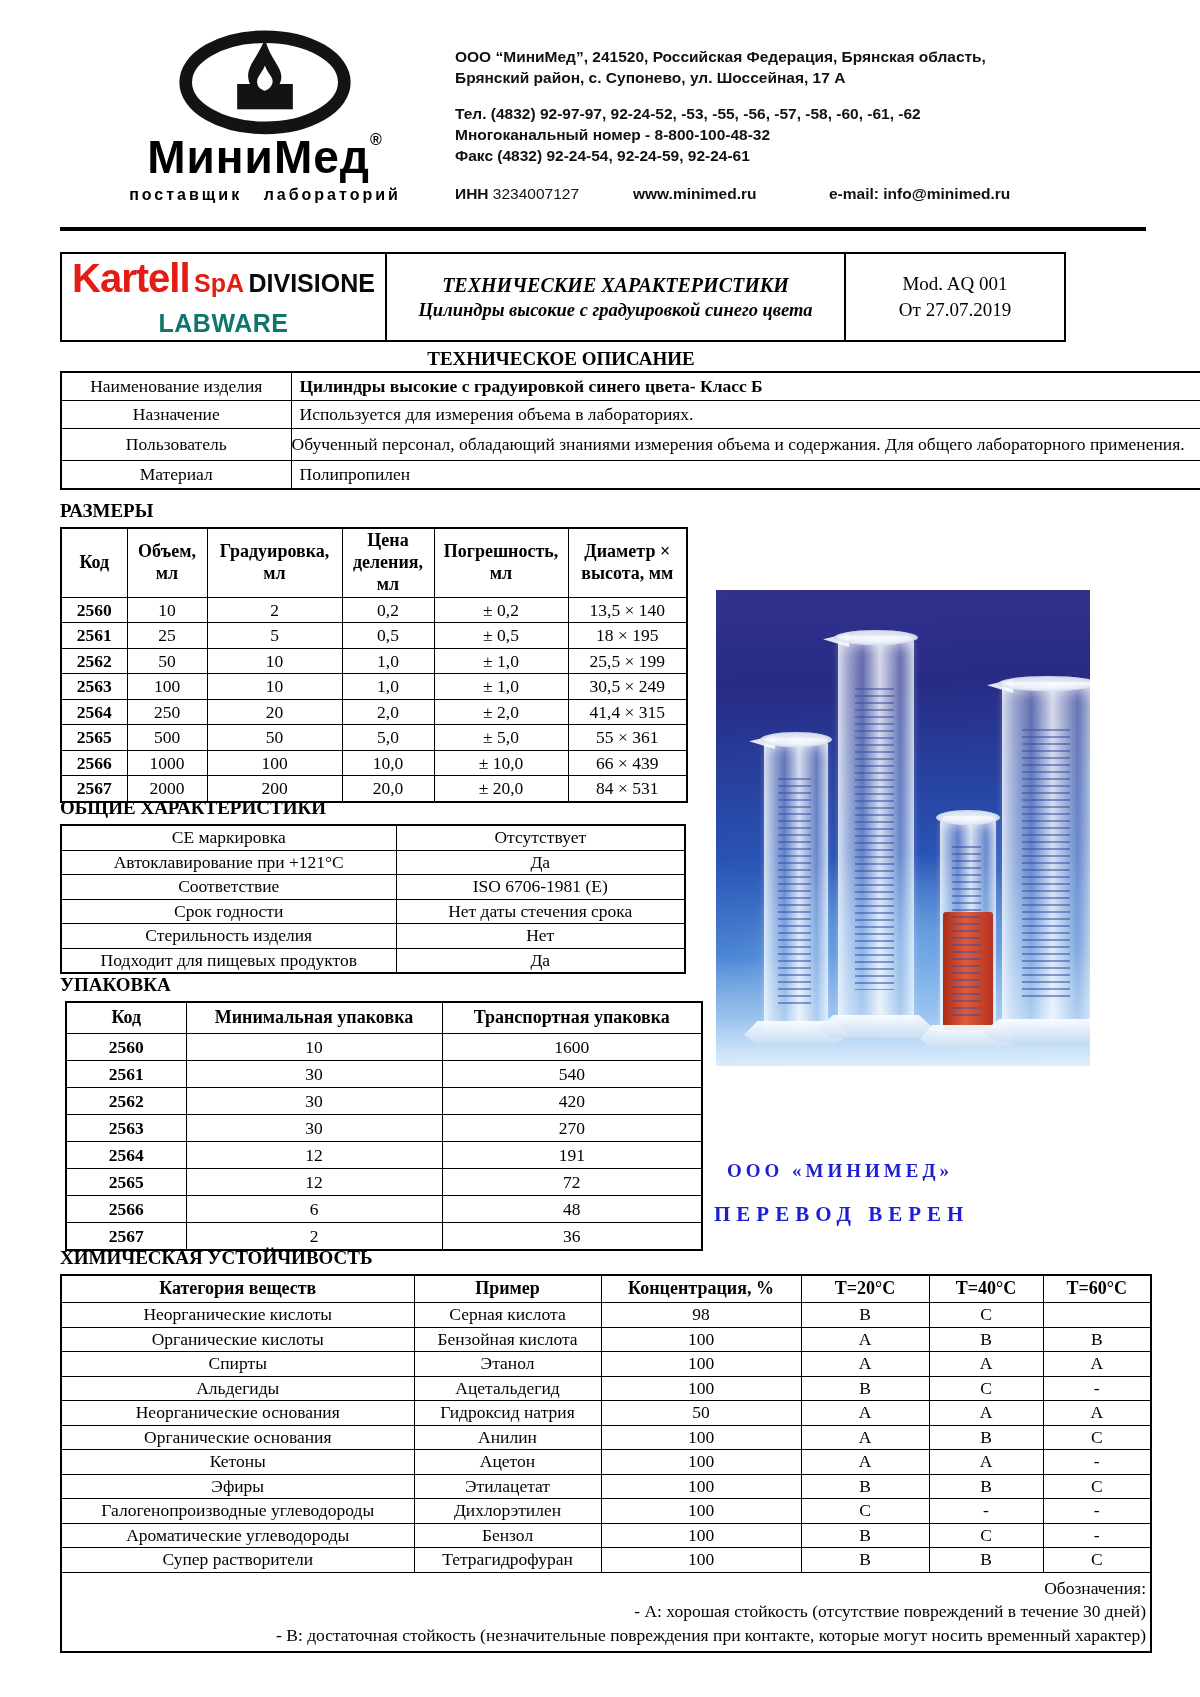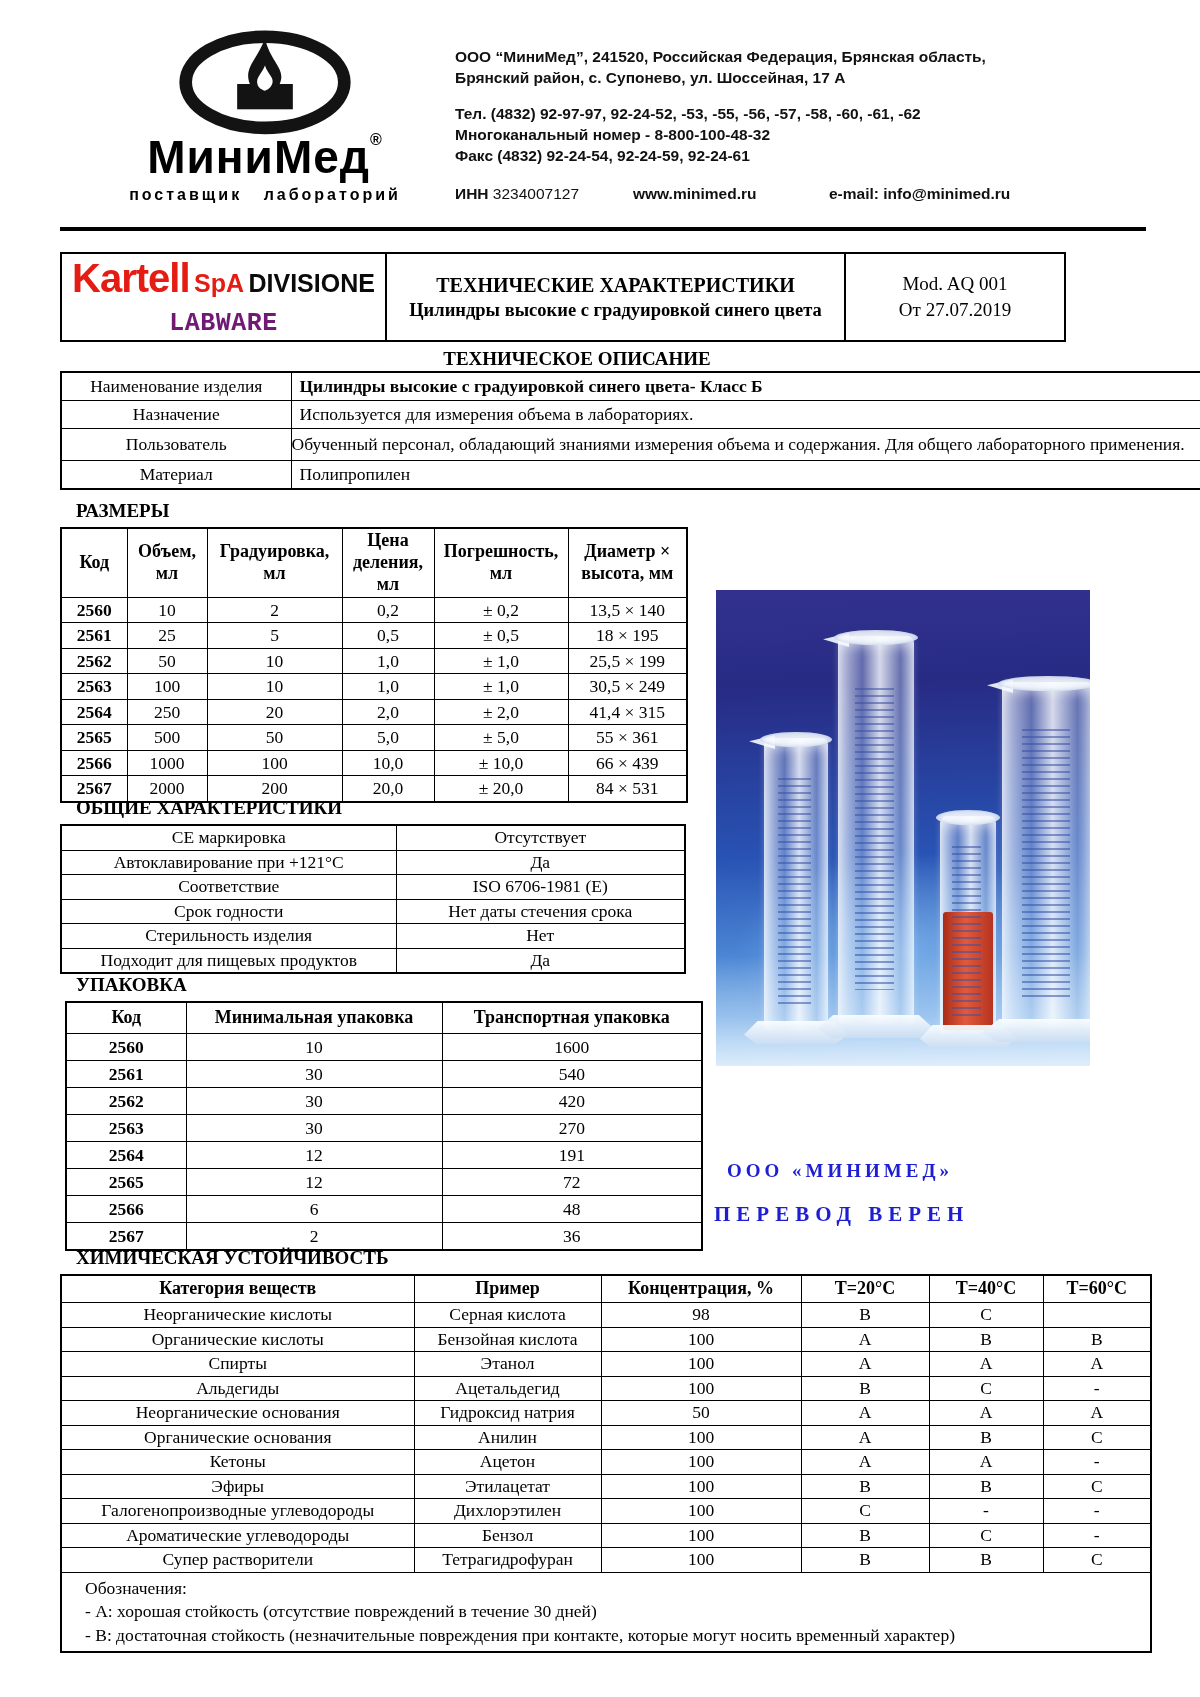--- a/index.html
+++ b/index.html
@@ -18,30 +18,30 @@
   .innrow{display:flex;margin-top:17px;}
   .innrow .inn{width:178px;}
   .innrow .inn b{font-weight:bold;}
   .innrow .inn span{font-weight:normal;}
   .innrow .site{width:196px;}
   .hr-divider{left:60px;top:227px;width:1086px;height:3.5px;background:#000;}
 
   
   .spec-head{left:60px;top:252px;width:1002px;height:86px;border:2px solid #000;display:flex;}
   .spec-head .c1{width:323px;border-right:2px solid #000;display:flex;flex-direction:column;justify-content:center;align-items:center;}
-  .spec-head .c2{flex:1;border-right:2px solid #000;display:flex;flex-direction:column;justify-content:center;align-items:center;text-align:center;padding:14px 10px;}
+  .spec-head .c2{flex:1;border-right:2px solid #000;display:flex;flex-direction:column;justify-content:center;align-items:center;text-align:center;padding:14px 10px;font-style:italic;}
   .spec-head .c3{width:218px;display:flex;flex-direction:column;justify-content:center;align-items:center;font-size:19px;line-height:1.35;}
   .k-main{color:var(--kartell_red,#e41c13);font-weight:bold;font-size:40px;letter-spacing:-1px;}
   .k-spa{color:var(--kartell_red,#e41c13);font-weight:bold;font-size:25px;}
   .k-div{color:#0a0a0a;font-weight:bold;font-size:25px;}
-  .k-line2{color:#701a75;font-weight:bold;font-size:25px;margin-top:8px;letter-spacing:.5px;font-family:Liberation Mono, monospace;}
+  .k-line2{color:#0f766e;font-weight:bold;font-size:25px;margin-top:8px;letter-spacing:.5px;}
   .doc-title{font-weight:bold;font-size:20px;line-height:1.3;}
   .doc-sub{font-weight:bold;font-size:18.5px;line-height:1.3;}
 
-  .sec-title{font-weight:bold;font-size:19px;white-space:nowrap;margin-left:16px;}
+  .sec-title{font-weight:bold;font-size:19px;white-space:nowrap;}
   .sec-title-center{left:60px;top:348px;width:1002px;text-align:center;}
 
   
   table.tbl{border-collapse:collapse;table-layout:fixed;}
   table.tbl th,table.tbl td{border:1.6px solid #000;font-size:17.5px;text-align:center;vertical-align:middle;padding:1px 4px;overflow:hidden;}
   table.tbl{border:2.4px solid #000;}
   table.tbl th{font-weight:bold;font-size:18px;line-height:1.22;}
   td.bold{font-weight:bold;margin-top:20px;}
 
   .desc-tbl{left:60px;top:371px;width:1196px;}
@@ -56,21 +56,21 @@
   .gen-tbl{left:60px;top:824px;width:626px;}
   .gen-tbl td{height:21.5px;}
 
   .pack-tbl{left:65px;top:1001px;width:636px;}
   .pack-tbl th{height:28px;}
   .pack-tbl td{height:24px;}
 
   .chem-tbl{left:60px;top:1274px;width:1090px;}
   .chem-tbl th{height:24px;}
   .chem-tbl td{height:21.5px;}
-  .chem-tbl .notes-cell{text-align:left;padding:4px 23px;line-height:1.35;height:auto;font-size:17.5px;}
+  .chem-tbl .notes-cell{text-align:right;padding:4px 4px;line-height:1.35;height:auto;font-size:17.5px;}
 
   
   .stamp{color:var(--stamp_blue,#1e1ed2);font-weight:bold;white-space:nowrap;}
   .stamp1{left:727px;top:1160px;font-size:19px;letter-spacing:4px;}
   .stamp2{left:714px;top:1202px;font-size:21px;letter-spacing:6px;}
 
   
   .photo{left:716px;top:590px;width:374px;height:476px;overflow:hidden;
     background:linear-gradient(178deg,var(--photo_top,#32328e) 0%,#272b84 20%,var(--photo_mid,#2853b4) 55%,#4c86d4 75%,var(--photo_bottom,#8fbce9) 92%,#b9d6f2 100%);}
   .photo .glow{position:absolute;left:5%;top:55%;width:90%;height:42%;background:radial-gradient(ellipse at center,rgba(150,200,245,.55),transparent 70%);}

